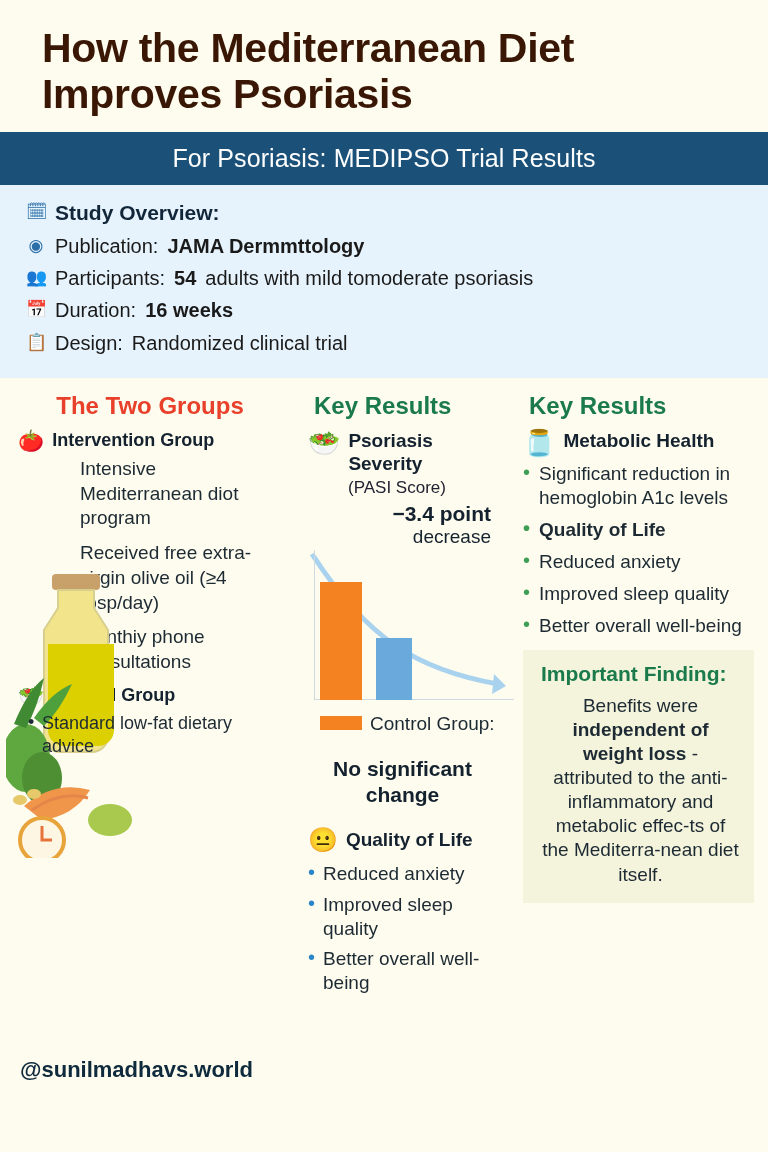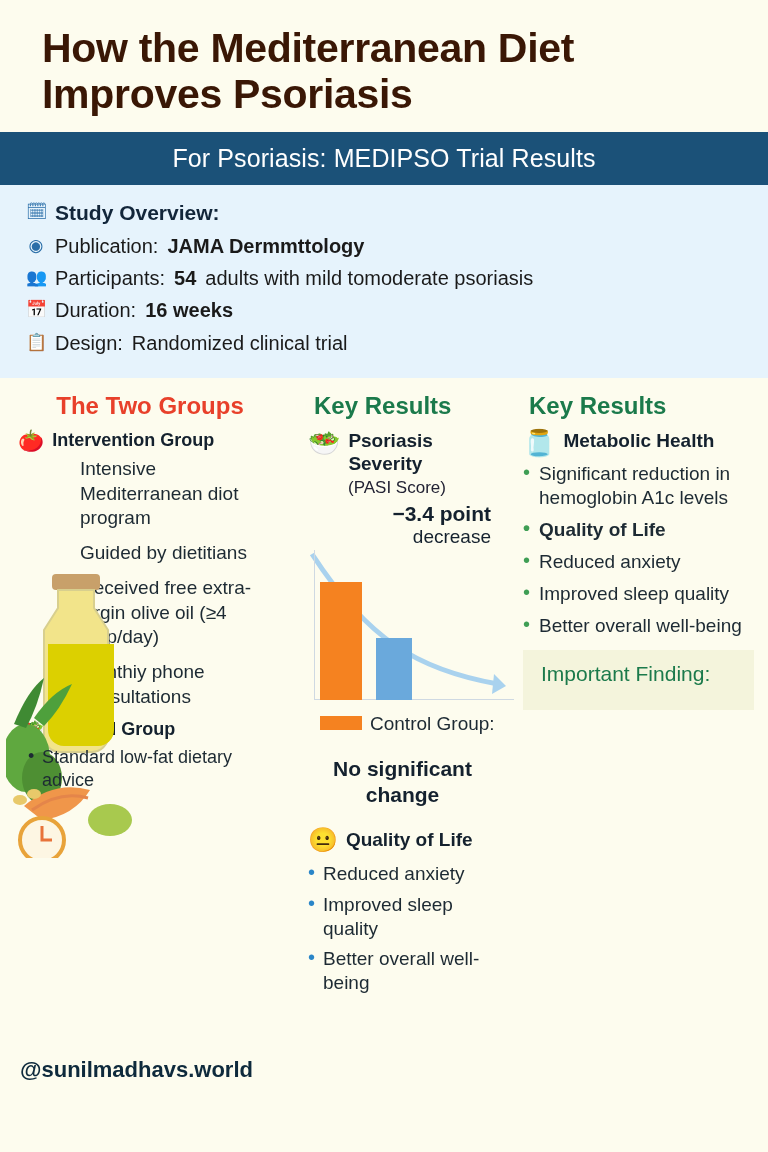--- a/index.html
+++ b/index.html
@@ -146,21 +146,21 @@
   }
   .green-bullets li:before { content: "•"; position: absolute; left: 0; top: -2px; color: #3f9e54; font-size: 20px; }
   .green-bullets li.bold { font-weight: bold; }
 
   .finding {
     background: #f4f4dc;
     border-left: 4px solid #f4f4dc;
     padding: 12px 14px 16px 14px;
     margin-top: 12px;
   }
-  .finding h3 { font-size: 21px; color: #1b7a4b; font-weight: normal; margin-bottom: 8px; }
+  .finding h3 { font-size: 21px; color: #1b7a4b; font-weight: bold; margin-bottom: 8px; }
   .finding p { font-size: 19px; color: #1d2a33; line-height: 1.27; text-align: center; }
   .finding p b { font-weight: bold; }
 </style>
 </head>
 <body>
 
 <div class="page">
 
   <div class="header">
     <h1>How the Mediterranean Diet Improves Psoriasis</h1>
@@ -224,21 +224,20 @@
         <path d="M26 282 q28 -20 56 -12" stroke="#e4854a" stroke-width="3" fill="none"></path>
         <ellipse cx="104" cy="292" rx="22" ry="16" fill="#a8c94e"></ellipse>
         <circle cx="36" cy="312" r="22" fill="#fdf6e3" stroke="#e8a33a" stroke-width="4"></circle>
         <path d="M36 298 v14 h10" stroke="#e8733a" stroke-width="3" fill="none"></path>
         <ellipse cx="14" cy="272" rx="7" ry="5" fill="#e8c96a"></ellipse>
         <ellipse cx="28" cy="266" rx="7" ry="5" fill="#e8c96a"></ellipse>
       </svg>
 
       <ul class="list c1-items">
         <li class="body-txt">Intensive Mediterranean diot program</li>
-        <li class="body-txt">Guided by dietitians</li>
         <li class="body-txt">Received free extra-virgin olive oil (≥4 (bsp/day)</li>
         <li class="body-txt">Monthiy phone consultations</li>
       </ul>
 
       <div class="control-block">
         <div class="sub-head">
           <span class="emoji">🥗</span>
           <span>Control Group</span>
         </div>
         <ul class="bullet-list">
@@ -301,17 +300,20 @@
       <ul class="green-bullets">
         <li>Significant reduction in hemoglobin A1c levels</li>
         <li class="bold">Quality of Life</li>
         <li>Reduced anxiety</li>
         <li>Improved sleep quality</li>
         <li>Better overall well-being</li>
       </ul>
 
       <div class="finding">
         <h3>Important Finding:</h3>
+        <p>
+          <span>Benefits were </span><b>independent of weight loss</b><span> - attributed to the anti-inflammatory and metabolic effec-ts of the Mediterra-nean diet itself.</span>
+        </p>
       </div>
     </div>
 
   </div>
 </div>
 
 </body></html>

